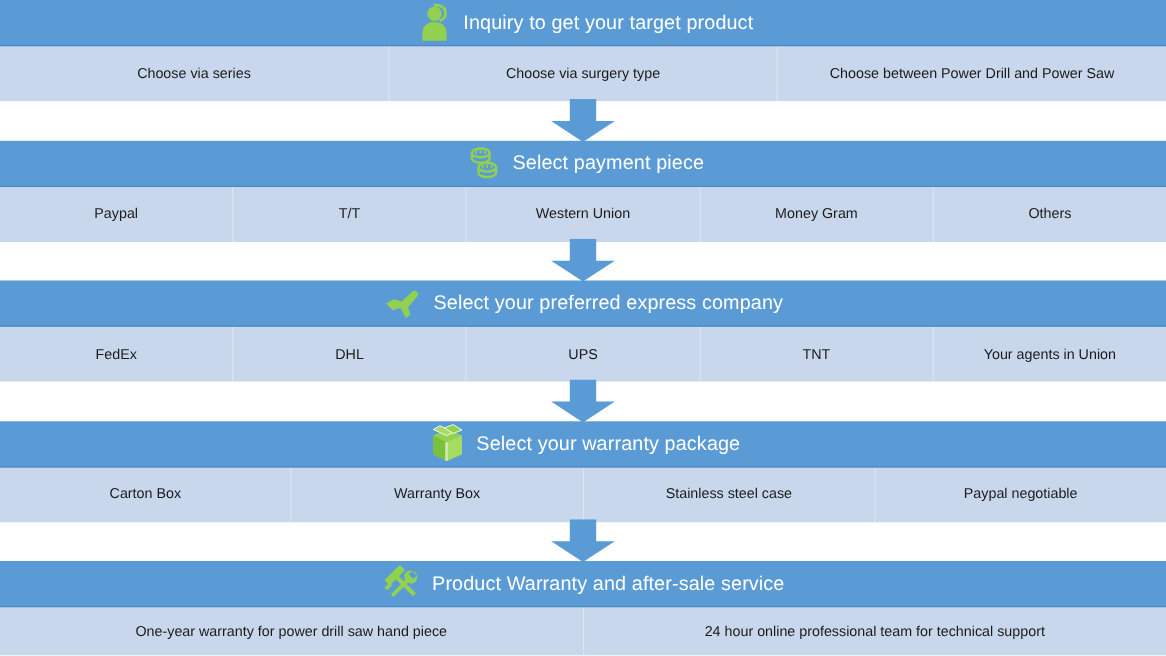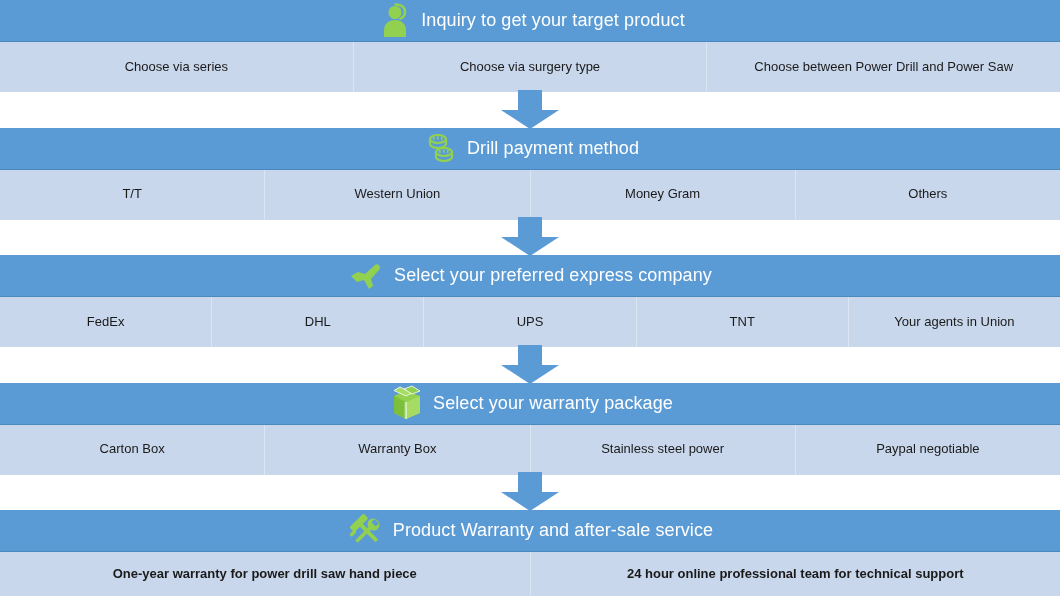--- a/index.html
+++ b/index.html
@@ -59,21 +59,20 @@
   }
   .options {
     background: #C9D7EC;
     height: 50px;
     display: flex;
     align-items: stretch;
     box-sizing: border-box;
   }
   .options.tall {
     height: 44px;
-    font-weight: bold;
   }
   .option {
     flex: 1 1 0;
     display: flex;
     align-items: center;
     justify-content: center;
     text-align: center;
     font-size: 13px;
     color: #1a1a1a;
     padding: 0 6px;
@@ -141,23 +140,24 @@
           <g fill="#92D050">
             <rect x="9" y="7" width="1.6" height="3"></rect>
             <rect x="13" y="6.5" width="1.6" height="3"></rect>
             <rect x="17" y="7" width="1.6" height="3"></rect>
             <rect x="15" y="20" width="1.6" height="3"></rect>
             <rect x="19" y="19.5" width="1.6" height="3"></rect>
             <rect x="23" y="20" width="1.6" height="3"></rect>
           </g>
         </svg>
       </span>
-      <span class="stage-title">Drill payment method</span>
-    </div>
-    <div class="options">
+      <span class="stage-title">Select payment piece</span>
+    </div>
+    <div class="options">
+      <div class="option">Paypal</div>
       <div class="option">T/T</div>
       <div class="option">Western Union</div>
       <div class="option">Money Gram</div>
       <div class="option">Others</div>
     </div>
   </div>
 
   <div class="connector">
     <svg class="arrow-down" viewBox="0 0 62 40">
       <polygon points="19,0 43,0 43,20 60,20 31,39 2,20 19,20" fill="#5B9BD5"></polygon>
@@ -198,21 +198,21 @@
           <polygon points="10,2 22,8 16,11 4,5.5" fill="#A6DC63" stroke="#ffffff" stroke-width="0.8"></polygon>
           <polygon points="22,1 30,6 22,9 14,4" fill="#92D050" stroke="#ffffff" stroke-width="0.8"></polygon>
           <rect x="14.6" y="17" width="2.4" height="17" fill="#ffffff" opacity="0.55"></rect>
         </svg>
       </span>
       <span class="stage-title">Select your warranty package</span>
     </div>
     <div class="options">
       <div class="option">Carton Box</div>
       <div class="option">Warranty Box</div>
-      <div class="option">Stainless steel power</div>
+      <div class="option">Stainless steel case</div>
       <div class="option">Paypal negotiable</div>
     </div>
   </div>
 
   <div class="connector">
     <svg class="arrow-down" viewBox="0 0 62 40">
       <polygon points="19,0 43,0 43,20 60,20 31,39 2,20 19,20" fill="#5B9BD5"></polygon>
     </svg>
   </div>
 

